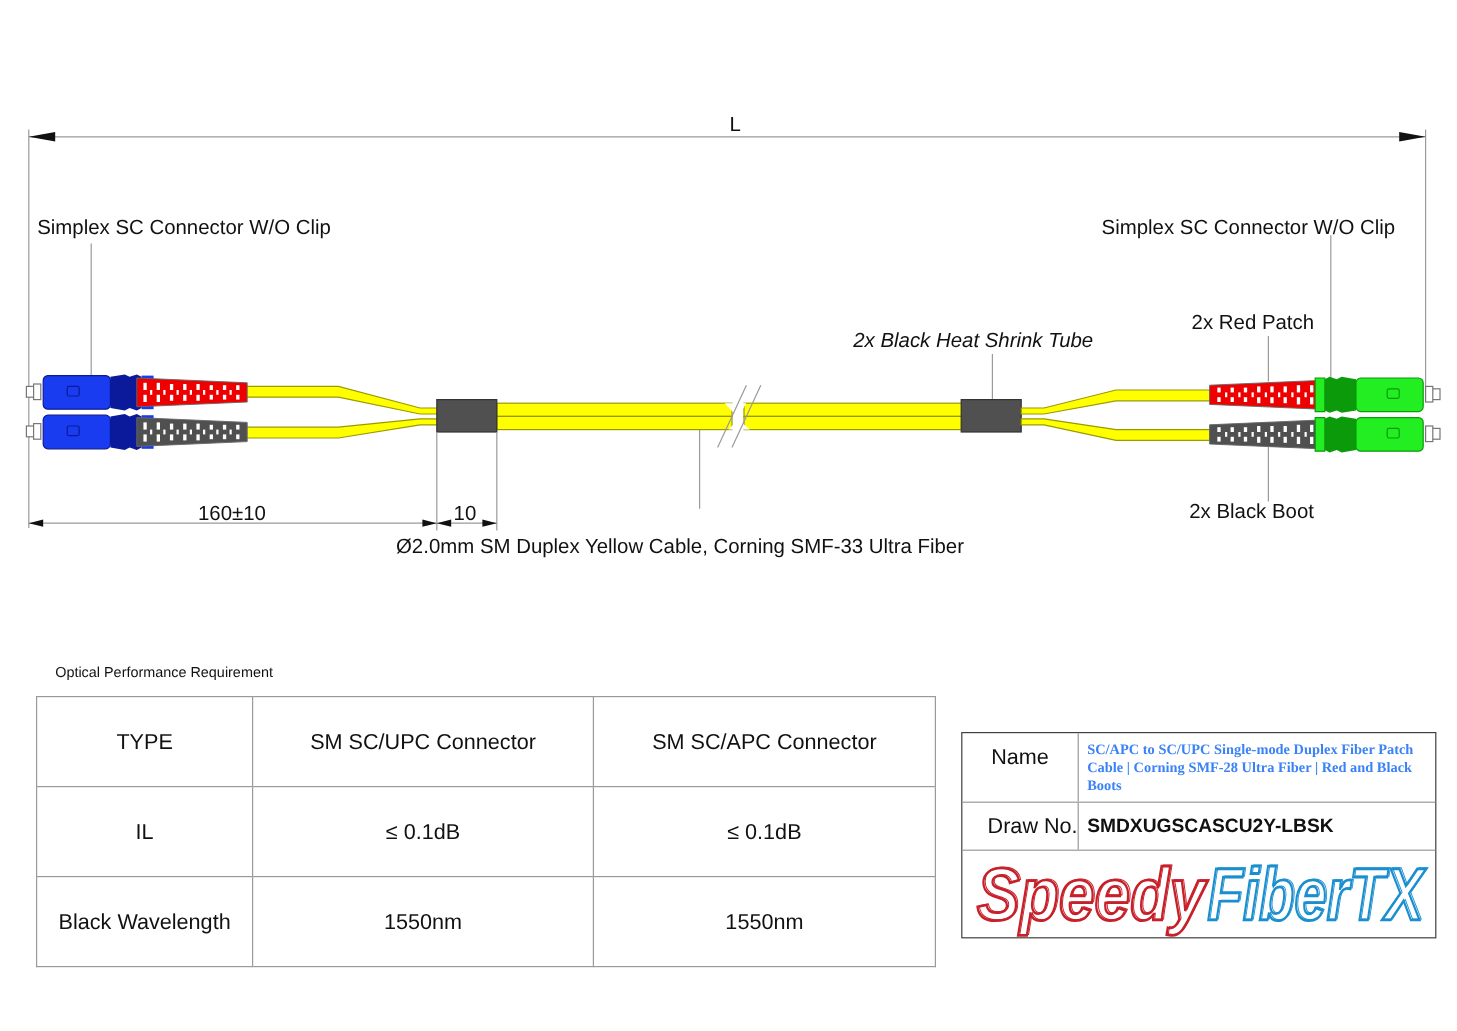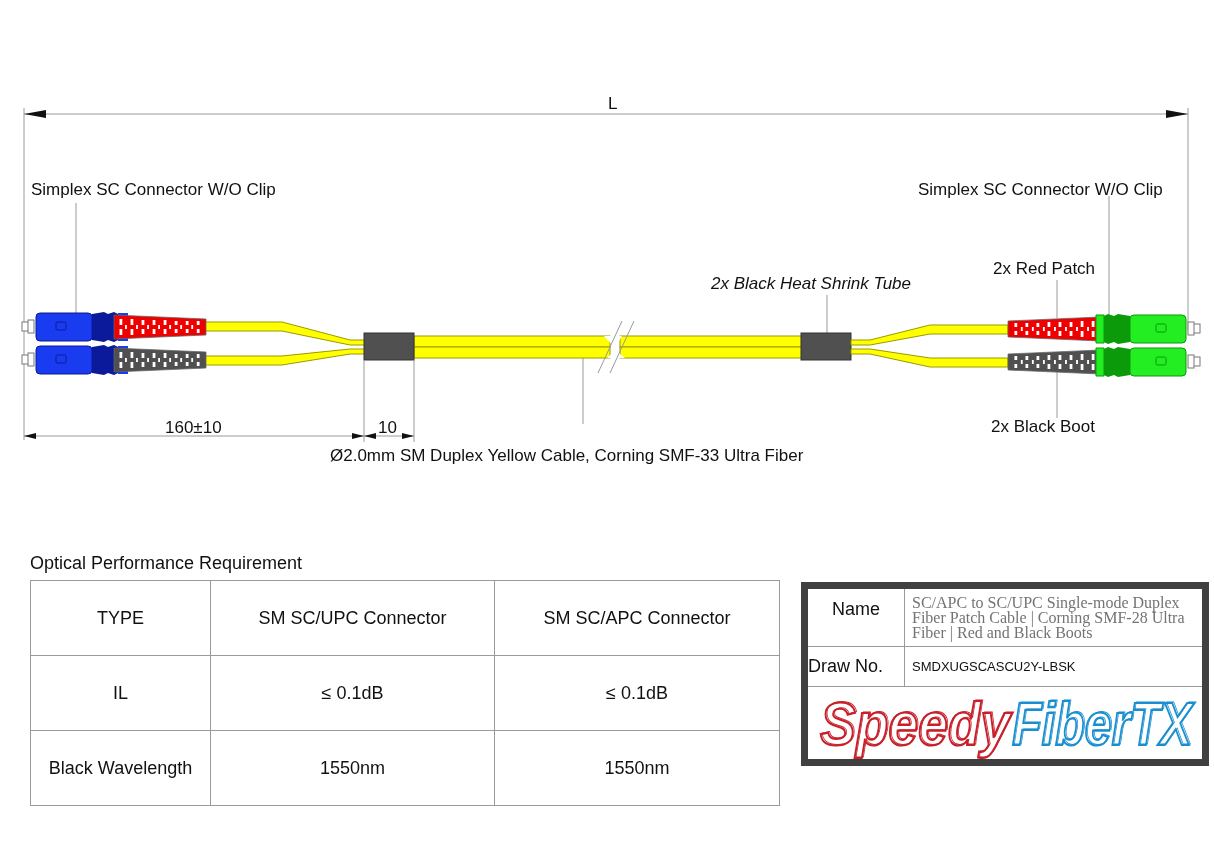--- a/index.html
+++ b/index.html
@@ -1,32 +1,32 @@
 <!DOCTYPE html>
 <html><head>
 <meta charset="utf-8">
 <style>
   html, body { margin: 0; padding: 0; background: #ffffff; }
   body { width: 1214px; height: 859px; position: relative; overflow: hidden;
          font-family: "Liberation Sans", sans-serif; color: #111; }
   #drawing { position: absolute; left: 0; top: 0; width: 1214px; height: 520px; }
   .lbl { position: absolute; font-size: 17px; white-space: nowrap; color: #111; }
-  .perf-title { position: absolute; left: 30px; top: 553px; font-size: 18px; }
+  .perf-title { position: absolute; left: 46px; top: 553px; font-size: 12px; }
   table.perf { position: absolute; left: 30px; top: 580px; width: 749px; border-collapse: collapse; table-layout: fixed; }
   table.perf td { border: 1px solid #9a9a9a; text-align: center; font-size: 18px; height: 42px; padding: 16px; }
   table.perf col.c0 { width: 180px; }
   table.perf col.c1 { width: 284px; }
   table.perf col.c2 { width: 285px; }
-  .info { position: absolute; left: 801px; top: 582px; width: 394px; height: 170px; border: 7px solid #404040; }
+  .info { position: absolute; left: 801px; top: 610px; width: 394px; height: 170px; border: 1px solid #404040; }
   .info .row1 { position: absolute; left: 0; top: 0; width: 394px; height: 57px; border-bottom: 1px solid #9a9a9a; }
   .info .row2 { position: absolute; left: 0; top: 58px; width: 394px; height: 39px; border-bottom: 1px solid #9a9a9a; }
   .info .k1 { position: absolute; left: 0; top: 0; width: 96px; height: 57px; border-right: 1px solid #9a9a9a; font-size: 18px; line-height: 40px; text-align: center; }
-  .info .v1 { position: absolute; left: 104px; top: 6px; width: 286px; font-family: "Liberation Serif", serif; font-size: 16px; line-height: 15px; color: #737373; }
-  .info .k2 { position: absolute; left: 0; top: 0; width: 96px; height: 39px; border-right: 1px solid #9a9a9a; font-size: 18px; line-height: 39px; text-align: left; }
-  .info .v2 { position: absolute; left: 104px; top: 0; font-size: 13px; line-height: 39px; }
+  .info .v1 { position: absolute; left: 104px; top: 6px; width: 286px; font-family: "Liberation Serif", serif; font-size: 12px; line-height: 15px; color: #3b82f6; font-weight: bold; }
+  .info .k2 { position: absolute; left: 0; top: 0; width: 96px; height: 39px; border-right: 1px solid #9a9a9a; font-size: 18px; line-height: 39px; text-align: right; }
+  .info .v2 { position: absolute; left: 104px; top: 0; font-size: 16px; line-height: 39px; font-weight: bold; }
   .logo { position: absolute; left: 0; top: 98px; width: 394px; height: 72px; }
 </style>
 </head>
 <body>
 
 <svg id="drawing" viewBox="0 0 1214 520" xmlns="http://www.w3.org/2000/svg">
   <defs>
     <g id="upc-conn">
 
       <rect x="-14" y="-5" width="8" height="9" fill="#fff" stroke="#777" stroke-width="1"></rect>

